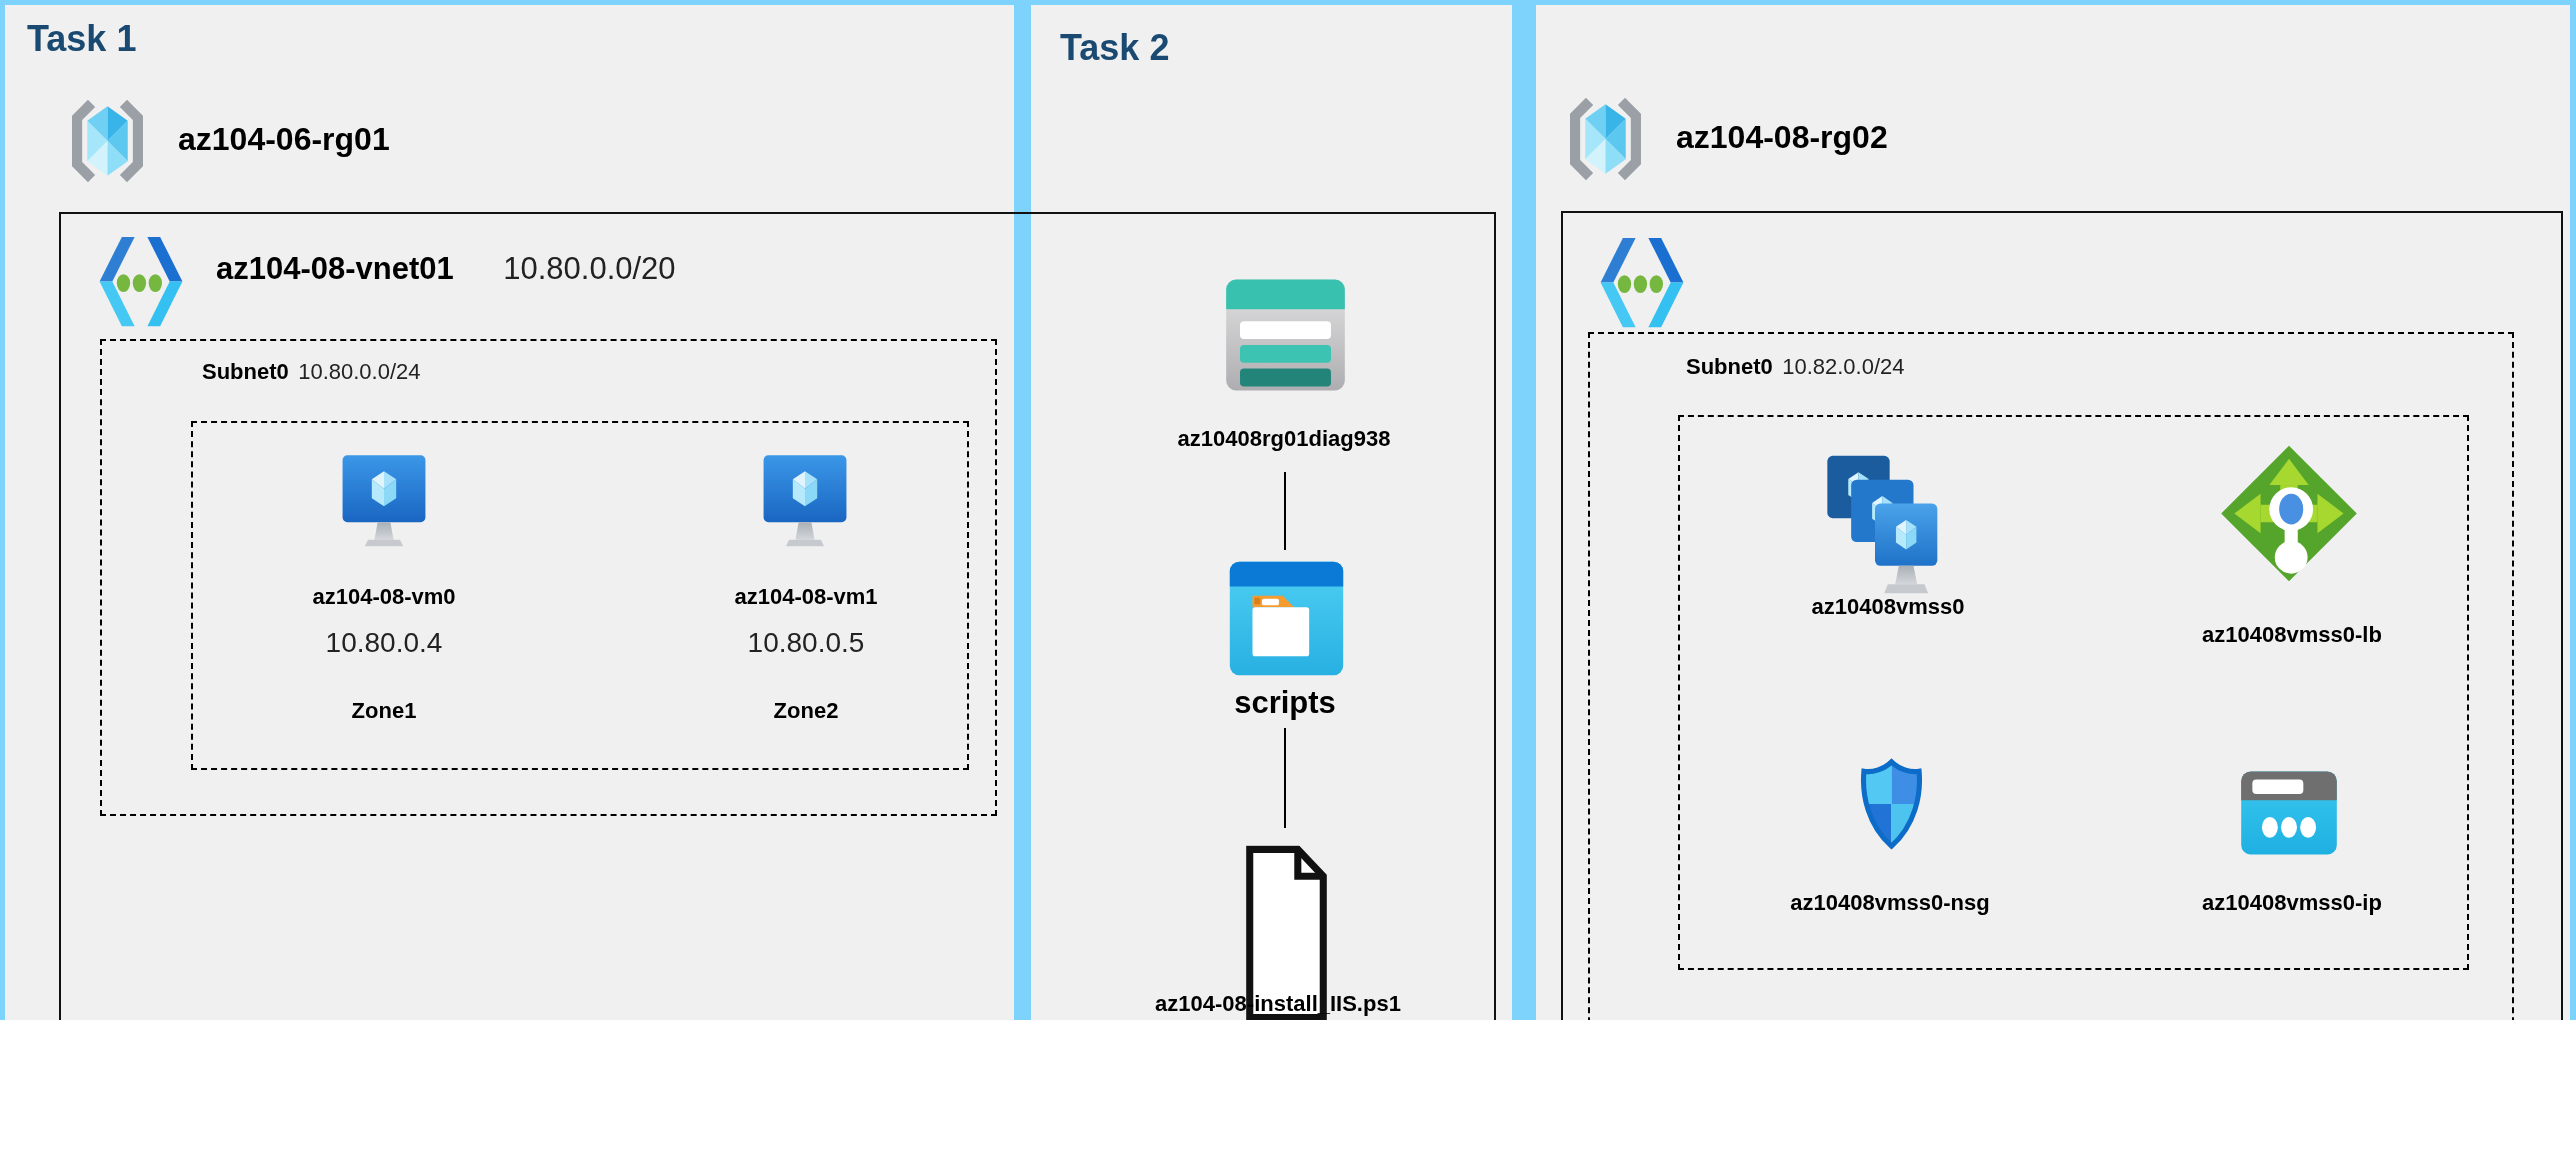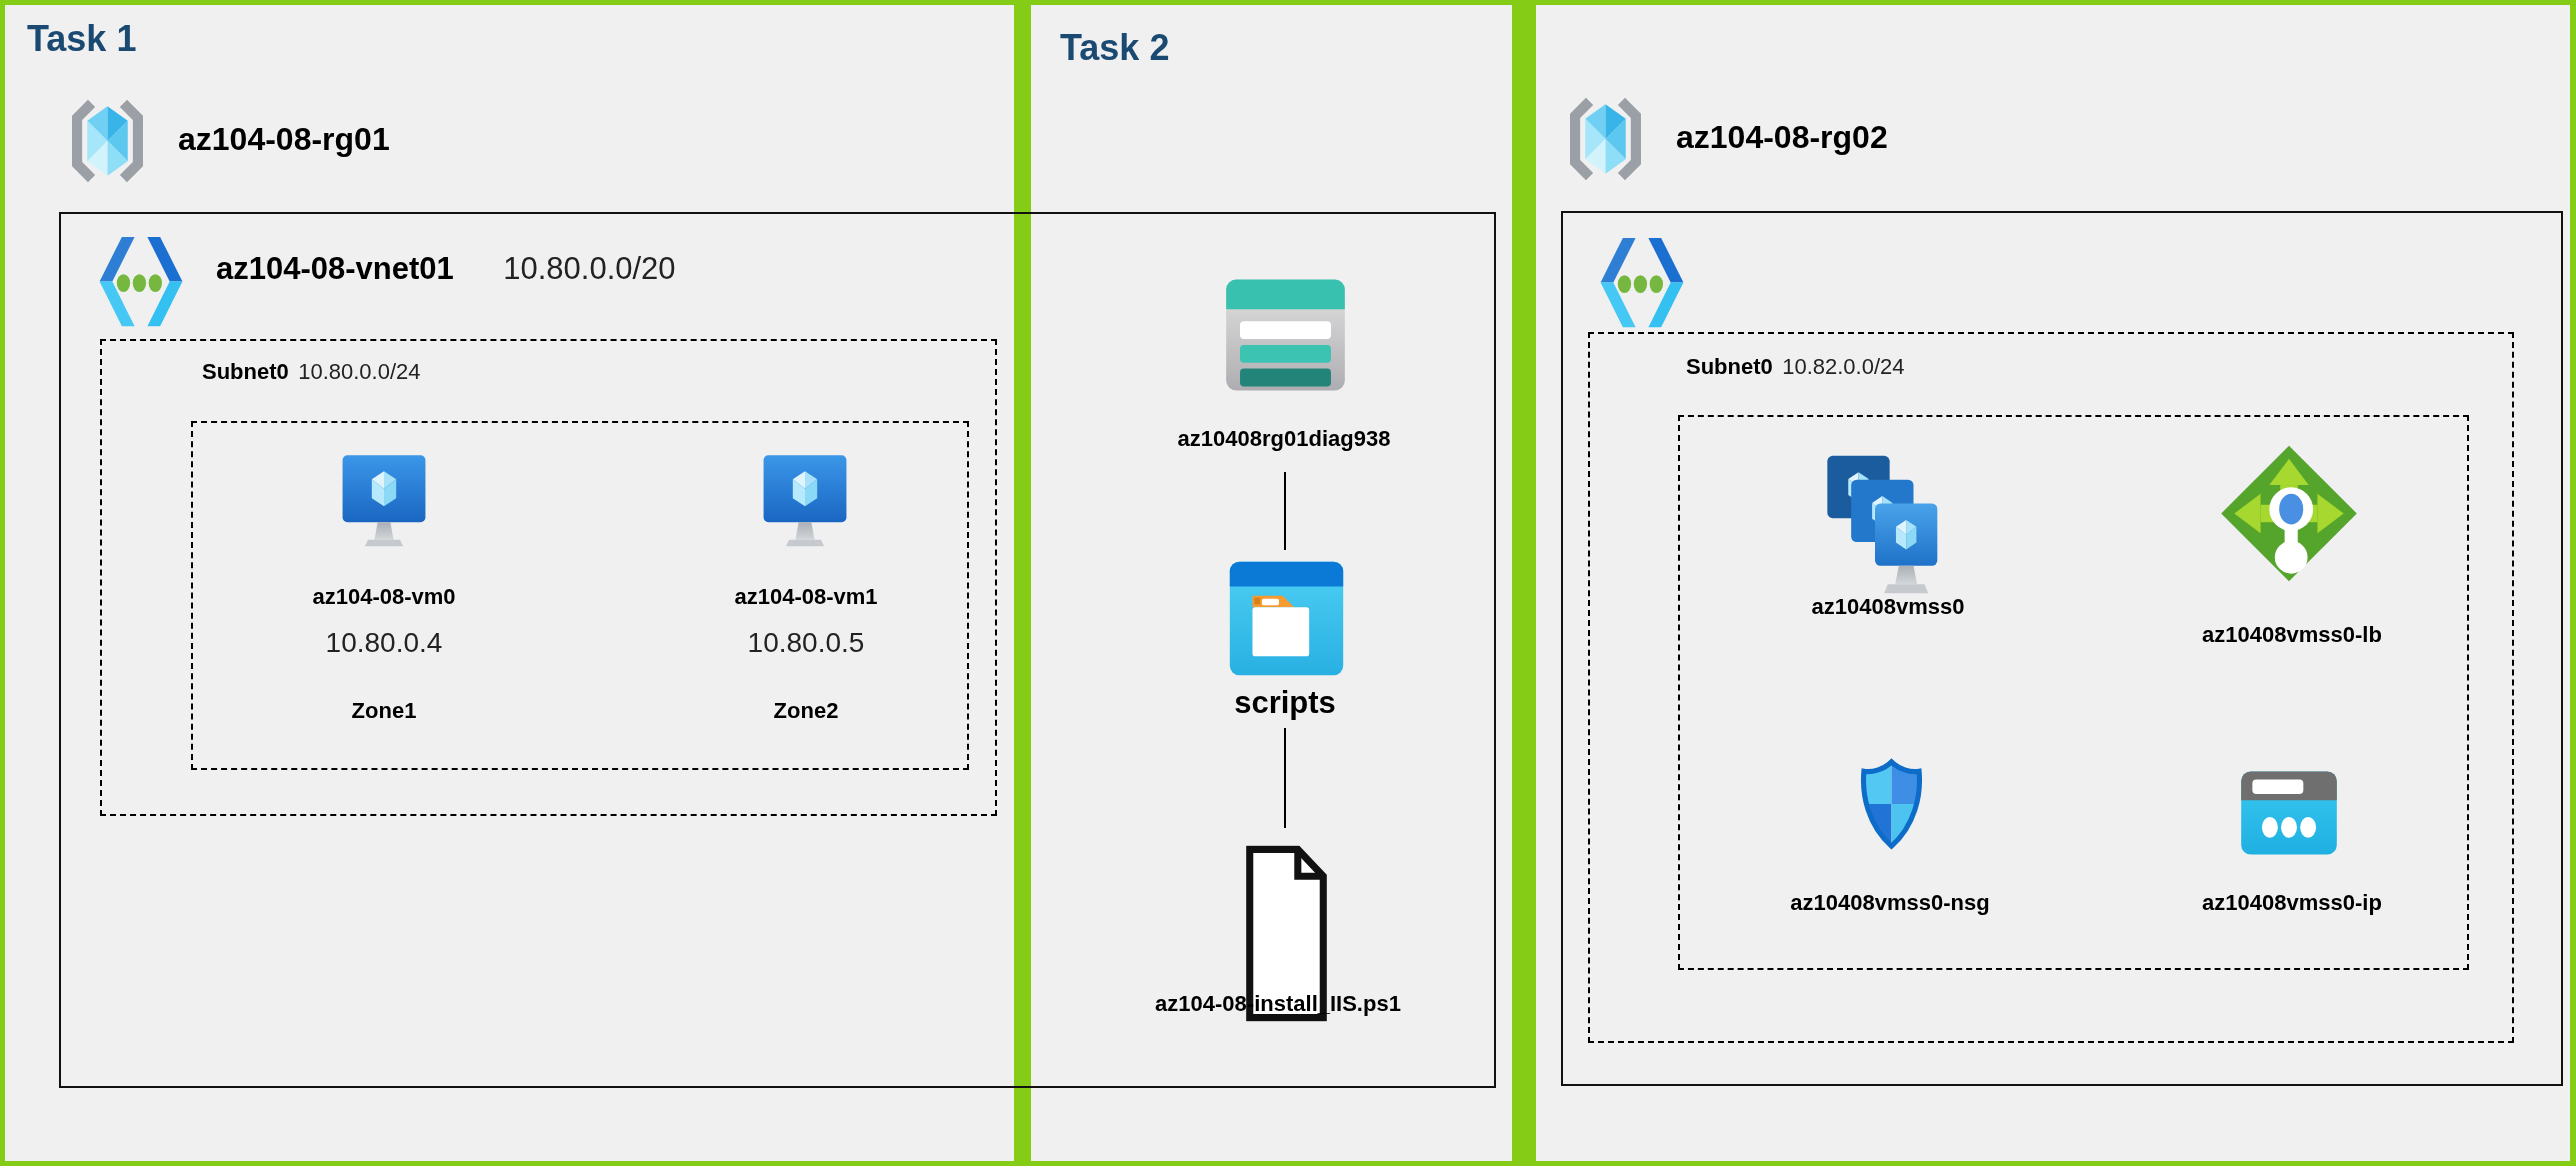--- a/index.html
+++ b/index.html
@@ -1,16 +1,16 @@
 <!DOCTYPE html>
 <html style="font-size:10.8px"><head>
 <meta charset="utf-8">
 <style>
   html,body{margin:0;padding:0;background:#fff;}
-  #page{position:relative;width:2576px;height:1166px;background:#84cc16;overflow:hidden;
+  #page{position:relative;width:2576px;height:1020px;background:#7dd3fc;overflow:hidden;
         font-family:"Liberation Sans", sans-serif;color:#000;}
   .abs{position:absolute;}
   .panel{position:absolute;background:#f0f0f1;}
   .hdr{position:absolute;font-size:36px;font-weight:bold;color:#1a4a72;white-space:nowrap;}
   .solidbox{position:absolute;border:2.7px solid #111;}
   .dashbox{position:absolute;border:2px dashed #000;}
   .row{position:absolute;display:flex;align-items:center;white-space:nowrap;}
   .b{font-weight:bold;}
   .r{font-weight:400;color:#222;}
   .gap{display:inline-block;width:9.4px;}
@@ -163,21 +163,21 @@
   <div class="panel" style="left:5.4px;top:5.4px;width:1009px;height:1156px;"></div>
   <div class="panel" style="left:1031px;top:5.4px;width:481px;height:1156px;"></div>
   <div class="panel" style="left:1536px;top:5.4px;width:1034px;height:1156px;"></div>
 
   <div class="hdr" style="left:27px;top:17.5px;">Task 1</div>
   <div class="hdr" style="left:1060px;top:27px;">Task 2</div>
 
   <svg class="abs" style="left:61px;top:94px;" width="93" height="94" viewBox="0 0 138 140">
       <use href="#sym-rg"></use>
     </svg>
-  <div class="abs lbl48 b" style="left:178px;top:121px;">az104-08-rg01</div>
+  <div class="abs lbl48 b" style="left:178px;top:121px;">az104-06-rg01</div>
 
   <svg class="abs" style="left:1559px;top:92px;" width="93" height="94" viewBox="0 0 138 140">
       <use href="#sym-rg"></use>
     </svg>
   <div class="abs lbl48 b" style="left:1676px;top:119px;">az104-08-rg02</div>
 
   <div class="solidbox" style="left:59px;top:212px;width:1433px;height:872px;"></div>
   <div class="solidbox" style="left:1561px;top:211px;width:998px;height:871px;"></div>
 
   <svg class="abs" style="left:90px;top:228px;" width="102" height="107" viewBox="0 0 152 158">

